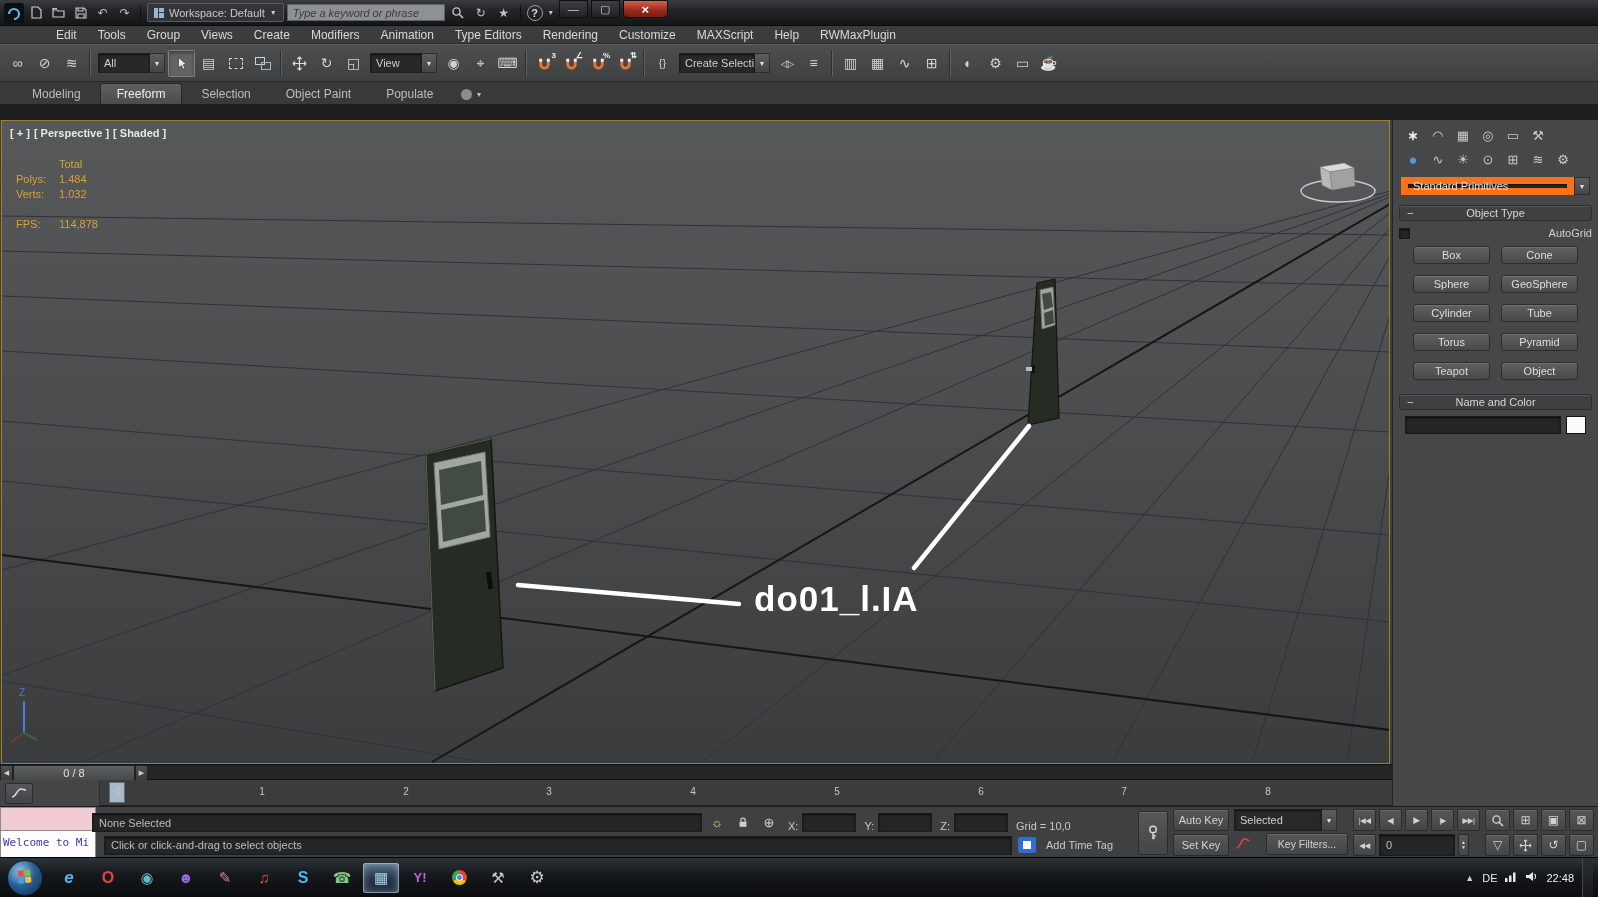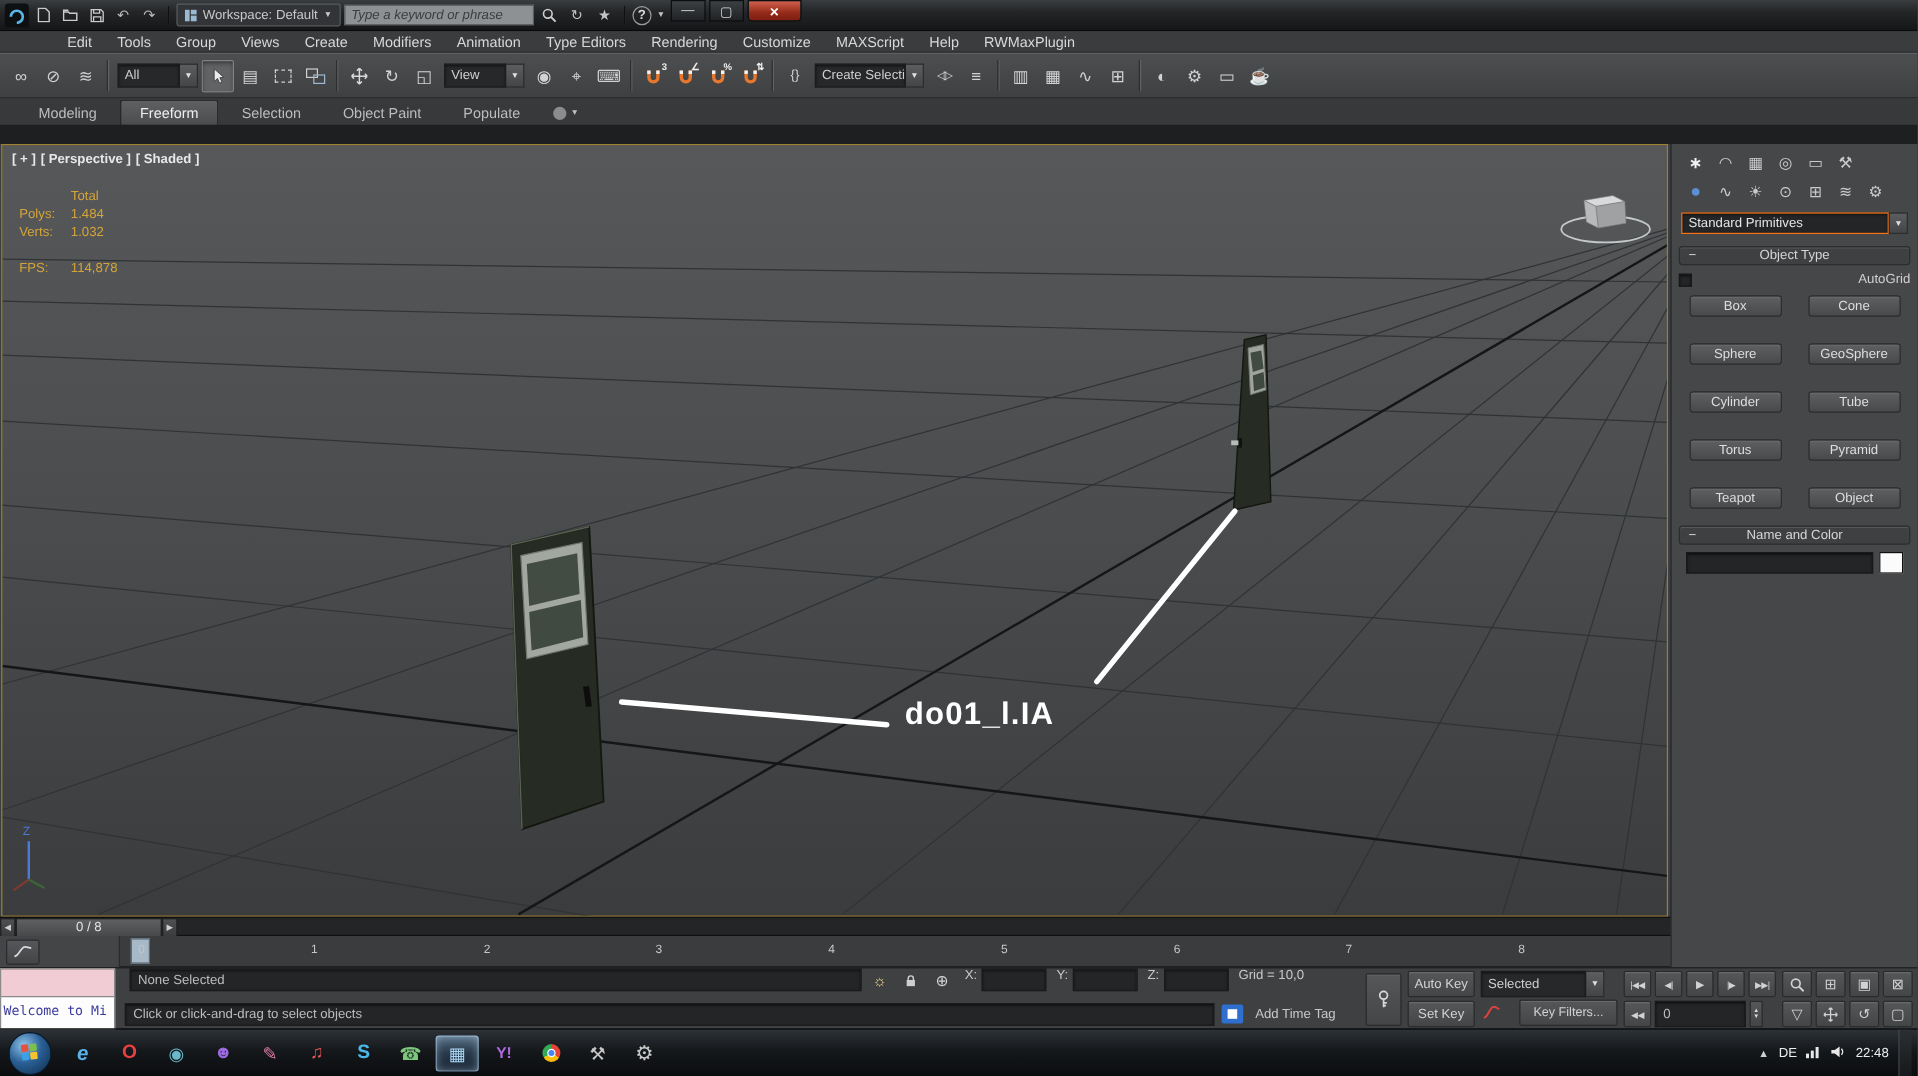--- a/index.html
+++ b/index.html
@@ -47,37 +47,37 @@
   #ribbon-config{display:flex;align-items:center;gap:4px;padding:0 8px 4px;color:#c0c0c0}
 
   #darkstrip{position:absolute;top:104px;left:0;width:1598px;height:16px;background:#1d1f21}
 
   
   #viewport{position:absolute;left:1px;top:120px;width:1389px;height:644px;border:1px solid #9e8033;background:linear-gradient(180deg,#565859 0%,#4b4d4e 45%,#3a3c3d 100%);overflow:hidden}
   #vp-label{position:absolute;left:8px;top:6px;display:flex;gap:4px;font-weight:bold;font-size:11px;color:#e8e8e8;z-index:3}
   #vp-stats{position:absolute;left:14px;top:36px;color:#d4a43a;z-index:3;line-height:15px}
   .srow{display:grid;grid-template-columns:43px auto}
   .fpsgap{margin-top:15px}
-  #vp-annotation{position:absolute;left:752px;top:458px;font-size:26px;font-weight:bold;color:#fff;letter-spacing:1px;z-index:3;font-family:"Liberation Sans",sans-serif}
+  #vp-annotation{position:absolute;left:752px;top:458px;font-size:35px;font-weight:bold;color:#fff;letter-spacing:1px;z-index:3;font-family:"Liberation Sans",sans-serif}
   #vp-svg{position:absolute;left:0;top:0;z-index:1}
 
   
   #panel{position:absolute;left:1392px;top:120px;width:206px;height:686px;background:#454749;border-left:1px solid #222426;padding-top:3px}
   .ptabs{display:flex;align-items:center;gap:5px;height:24px;padding:0 10px}
   .ptab{width:20px;height:20px;display:flex;align-items:center;justify-content:center;color:#c8cacb;font-size:13px;border-radius:2px}
   .pcombo{margin:6px 8px 4px;display:flex}
-  .pcombo .val{flex:1;height:18px;background:#232527;border:1px solid #f97316;box-shadow:inset 0 1px 2px rgba(0,0,0,.6);display:flex;align-items:center;padding:0 5px;color:#e4e4e4}
+  .pcombo .val{flex:1;height:18px;background:#232527;border:7px solid #f97316;box-shadow:inset 0 1px 2px rgba(0,0,0,.6);display:flex;align-items:center;padding:0 5px;color:#e4e4e4}
   .pcombo .arr{width:16px;height:18px;background:linear-gradient(#5b5d5f,#434547);border:1px solid #2b2d2f;display:flex;align-items:center;justify-content:center;font-size:7px;color:#e0e0e0}
   .rollout{margin:10px 6px 0}
   .rhead{position:relative;height:16px;background:#3e4042;border:1px solid #2b2d2f;border-radius:3px;display:flex;align-items:center;justify-content:center;color:#d6d6d6;box-shadow:inset 0 1px 0 #55575a}
   .rhead .minus{position:absolute;left:7px}
   .rbody{padding:6px 0 4px}
   .agrow{display:flex;justify-content:space-between;align-items:center;gap:5px;margin-bottom:7px;color:#d0d0d0}
   .chk{width:11px;height:11px;background:#232527;border:1px solid #17191b;box-shadow:inset 0 1px 2px rgba(0,0,0,.7)}
-  .btngrid{display:grid;grid-template-columns:77px 77px;gap:22px;justify-content:center}
+  .btngrid{display:grid;grid-template-columns:77px 77px;gap:11px;justify-content:center}
   .pbtn{height:18px;background:linear-gradient(#5e6062,#47494b);border:1px solid #2b2d2f;border-radius:3px;box-shadow:inset 0 1px 0 #6f7173;color:#dedede;display:flex;align-items:center;justify-content:center;font-size:11px}
   .ncrow{display:flex;gap:5px;justify-content:center;align-items:center}
   .ninput{width:156px;height:18px;background:#232527;border:1px solid #17191b;box-shadow:inset 0 1px 2px rgba(0,0,0,.7);color:#e0e0e0;font-family:"Liberation Sans",sans-serif}
   .swatch{width:20px;height:18px;background:#fbfbfb;border:1px solid #101010}
 
   
   #timeslider{position:absolute;left:0;top:764px;width:1392px;height:16px;background:#232527;border-top:1px solid #0f1113;border-bottom:1px solid #0f1113}
   .tsarr{position:absolute;top:0;width:13px;height:16px;background:linear-gradient(#4e5052,#3a3c3e);border:1px solid #222;color:#cfcfcf;font-size:7px;display:flex;align-items:center;justify-content:center}
   #ts-thumb{position:absolute;left:13px;top:0;width:122px;height:16px;background:linear-gradient(#5e6062,#47494b);border:1px solid #1e2022;display:flex;align-items:center;justify-content:center;color:#e2e2e2}
 
@@ -86,21 +86,21 @@
   #mini-curve-btn{width:28px;height:21px;background:linear-gradient(#55575a,#424446);border:1px solid #2a2c2e;border-radius:2px;display:flex;align-items:center;justify-content:center}
   #frame-marker{position:absolute;left:109px;top:2px;width:16px;height:21px;background:#a7b9c7;border:1px solid #5c6c7a}
   .tick{position:absolute;top:6px;width:24px;text-align:center;color:#c6c6c6;font-size:10px}
 
   
   #status{position:absolute;left:0;top:806px;width:1598px;height:51px;background:#3e4042;border-top:1px solid #1a1c1e}
   .sunken{background:#232527;border:1px solid #191b1d;box-shadow:inset 0 1px 2px rgba(0,0,0,.65);color:#bcbcbc;display:flex;align-items:center;padding:0 6px;height:19px}
   #listener{position:absolute;left:0;top:0;width:96px;height:51px}
   #listener-macro{height:24px;background:#f2ccd4;border:1px solid #8a8a8a}
   #listener-line{height:27px;background:#fdfdfd;border:1px solid #8a8a8a;border-top:none;color:#3c3c9e;font-family:"DejaVu Sans Mono",monospace;font-size:11px;white-space:nowrap;overflow:hidden;padding:5px 2px 0}
-  #srow1{position:absolute;left:108px;top:0;height:25px;display:flex;align-items:flex-start;gap:4px}
+  #srow1{position:absolute;left:92px;top:0;height:25px;display:flex;align-items:flex-end;gap:4px}
   #srow2{position:absolute;left:104px;top:25px;height:26px;display:flex;align-items:center;gap:6px}
   .sicon{width:22px;height:20px;display:flex;align-items:center;justify-content:center;color:#d4d4d4;font-size:13px;border-radius:2px}
   .slabel{color:#c8c8c8;margin-left:4px}
   .btn3d{background:linear-gradient(#555759,#434547);border:1px solid #292b2d;border-radius:2px;box-shadow:inset 0 1px 0 #686a6c;color:#d2d2d2;display:flex;align-items:center;justify-content:center}
   #status-right{position:absolute;right:4px;top:2px;height:47px;display:flex;gap:5px;align-items:center}
   .scol{display:flex;flex-direction:column;gap:3px}
   .pbk{width:23px;height:22px;font-size:7.5px;letter-spacing:-.5px}
   .navb{width:25px;height:22px;font-size:12px}
   .spin{display:flex;flex-direction:column;justify-content:center;width:11px;height:22px;background:linear-gradient(#555759,#434547);border:1px solid #292b2d;color:#ddd;font-size:5px;align-items:center;line-height:5px}
 

